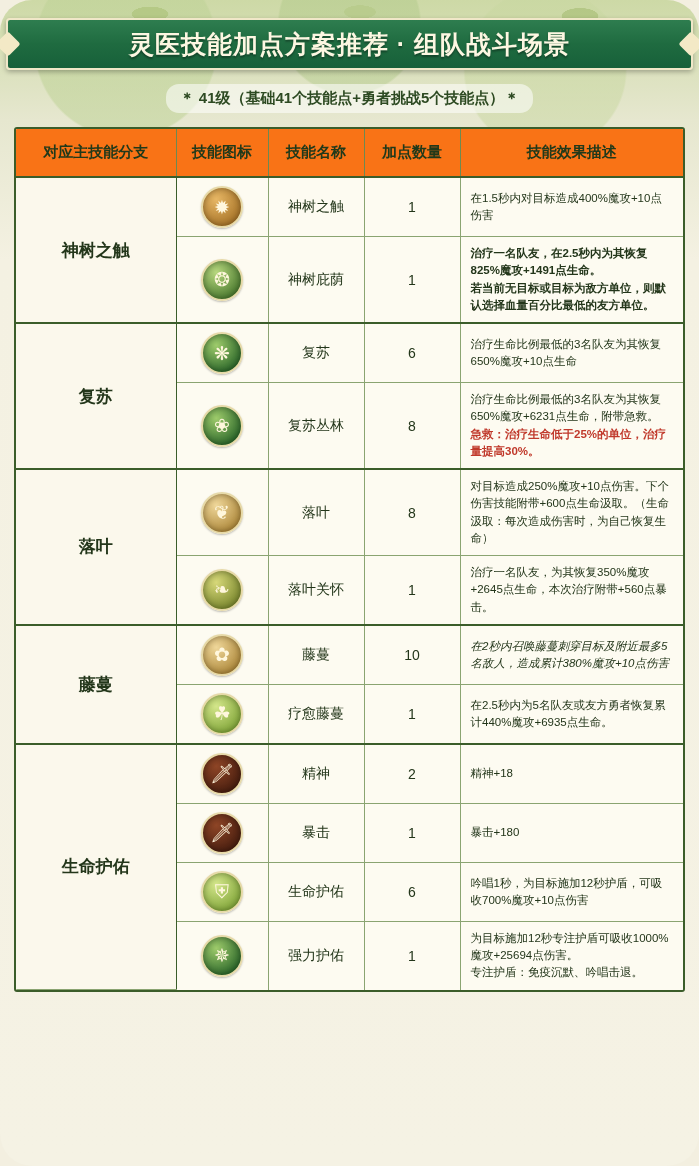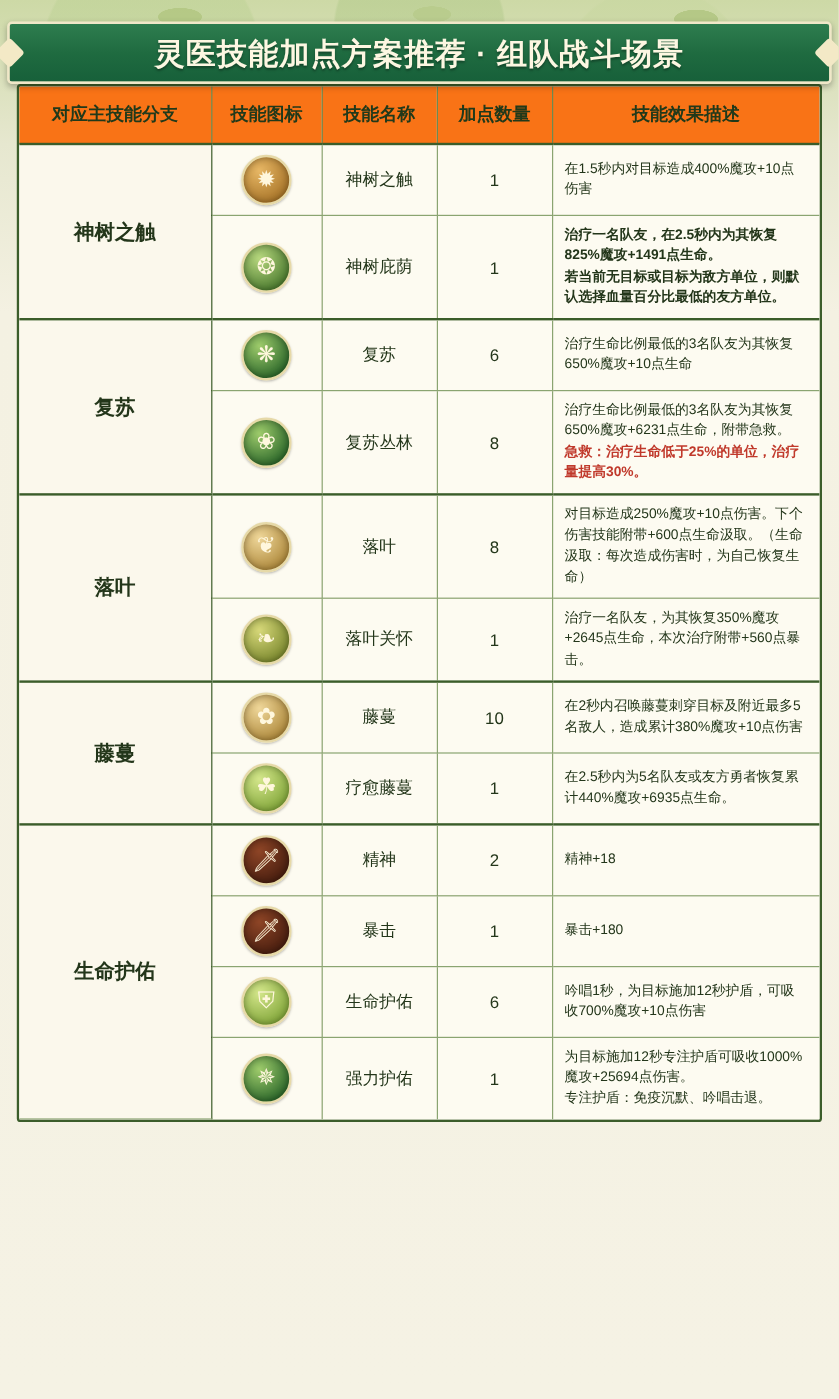--- a/index.html
+++ b/index.html
@@ -12,20 +12,21 @@
     position: relative;
     width: 699px;
     min-height: 1166px;
     margin: 0 auto;
     background:
       radial-gradient(circle at 18% 4%, rgba(190,210,150,0.55) 0 90px, rgba(0,0,0,0) 92px),
       radial-gradient(circle at 78% 6%, rgba(200,215,160,0.5) 0 80px, rgba(0,0,0,0) 82px),
       radial-gradient(circle at 50% 2%, rgba(175,200,135,0.45) 0 70px, rgba(0,0,0,0) 72px),
       linear-gradient(180deg, #cdd9a6 0px, #e6e7cf 120px, #f4f1e2 260px, #f5f2e4 100%);
     overflow: hidden;
+    border-radius: 32px;
   }
   .leaf-deco {
     position: absolute;
     top: 0; left: 0; right: 0; height: 110px;
     opacity: .55;
     background:
       radial-gradient(ellipse 40px 16px at 60px 28px, #8fae5b 60%, rgba(0,0,0,0) 62%),
       radial-gradient(ellipse 30px 12px at 150px 14px, #a8bf72 60%, rgba(0,0,0,0) 62%),
       radial-gradient(ellipse 34px 14px at 250px 34px, #7f9f4e 60%, rgba(0,0,0,0) 62%),
       radial-gradient(ellipse 26px 11px at 360px 12px, #b4c884 60%, rgba(0,0,0,0) 62%),
@@ -151,20 +152,23 @@
 </head>
 <body>
 
 <div class="page">
   <div class="leaf-deco"></div>
 
   <div class="title-banner">
     <span class="title-text">灵医技能加点方案推荐 · 组队战斗场景</span>
   </div>
 
+  <div class="subtitle-wrap">
+    <span class="subtitle">＊ 41级（基础41个技能点+勇者挑战5个技能点）＊</span>
+  </div>
 
   <div class="table-wrap">
     <table>
       <colgroup>
         <col class="c1">
           <col class="c2">
           <col class="c3">
           <col class="c4">
           <col class="c5">
       </colgroup>
@@ -230,21 +234,21 @@
             <td class="points">1</td>
             <td class="desc"><span style="white-space: pre-line;">治疗一名队友，为其恢复350%魔攻+2645点生命，本次治疗附带+560点暴击。</span></td>
           </tr>
           <tr class="group-start">
             <td class="branch" rowspan="2">藤蔓</td>
             <td>
               <div class="icon sand">✿</div>
             </td>
             <td class="skill-name">藤蔓</td>
             <td class="points">10</td>
-            <td class="desc"><span style="white-space: pre-line;">在2秒内召唤藤蔓刺穿目标及附近最多5名敌人，造成累计380%魔攻+10点伤害</span></td>
+            <td class="desc"><span style="white-space: pre-line; font-style: italic;">在2秒内召唤藤蔓刺穿目标及附近最多5名敌人，造成累计380%魔攻+10点伤害</span></td>
           </tr>
           <tr>
             <td>
               <div class="icon lime">☘</div>
             </td>
             <td class="skill-name">疗愈藤蔓</td>
             <td class="points">1</td>
             <td class="desc"><span style="white-space: pre-line;">在2.5秒内为5名队友或友方勇者恢复累计440%魔攻+6935点生命。</span></td>
           </tr>
           <tr class="group-start">

